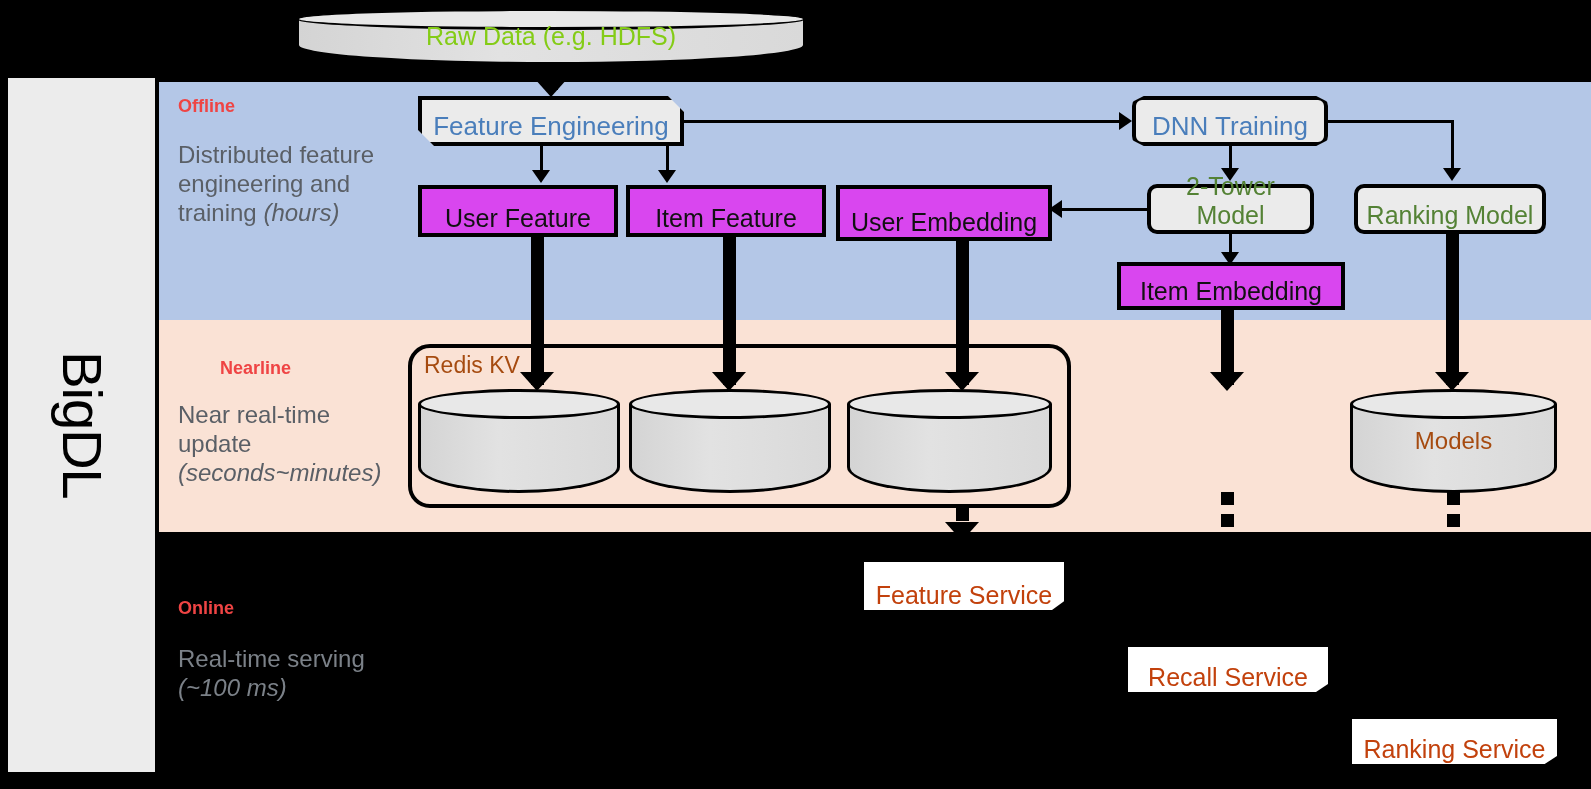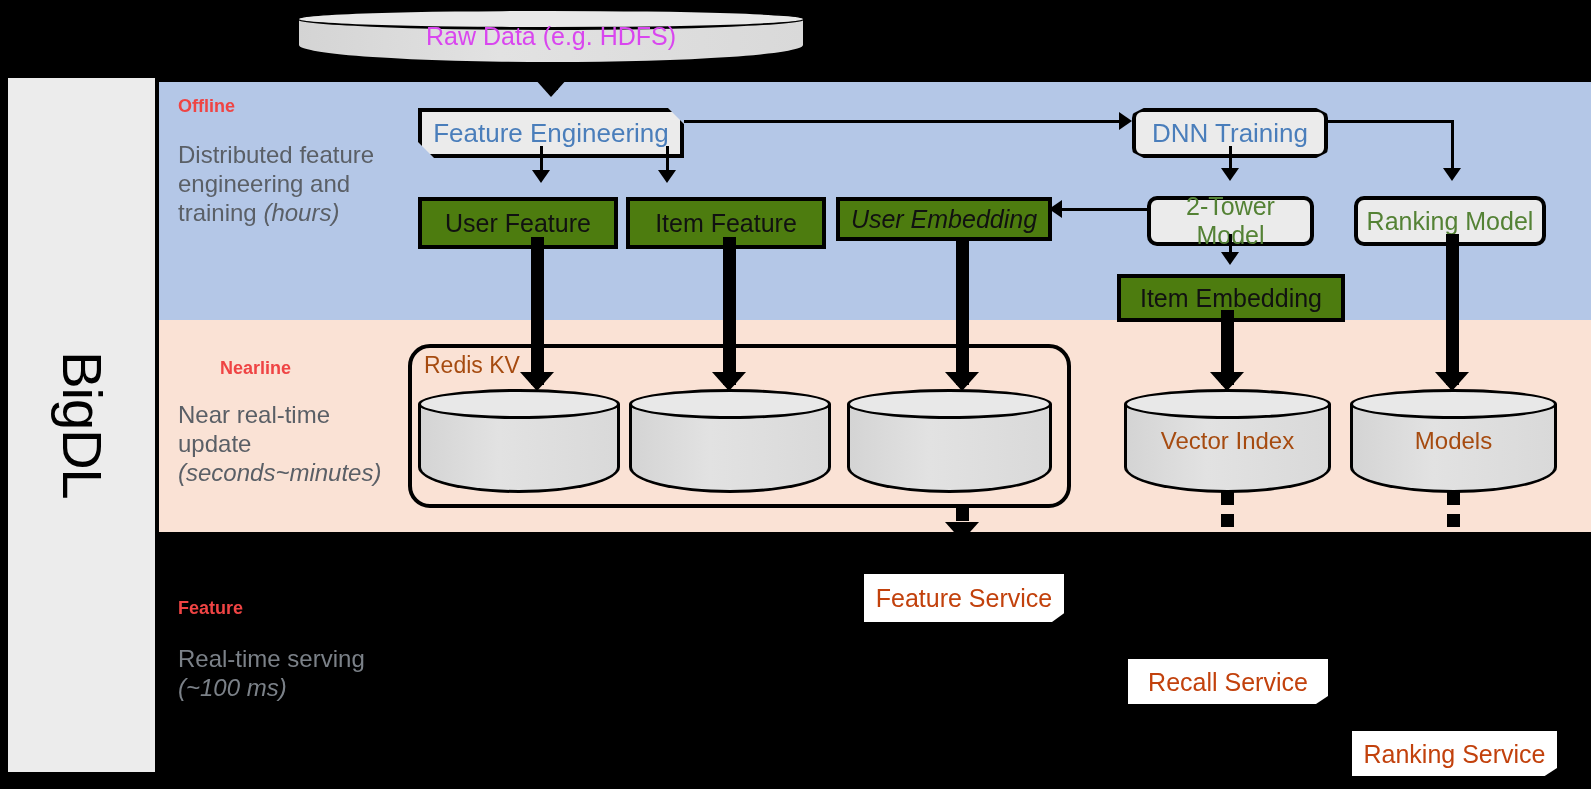--- a/index.html
+++ b/index.html
@@ -26,45 +26,45 @@
   .band-desc{position:absolute;color:#5a5f66;font-size:24px;line-height:29px;width:215px;}
   .band-desc i{font-style:italic;}
   #lbl-offline-title{left:178px;top:96px;}
   #lbl-offline-desc{left:178px;top:140px;}
   #lbl-nearline-title{left:178px;top:358px;margin-left:42px;}
   #lbl-nearline-desc{left:178px;top:400px;}
   #lbl-online-title{left:178px;top:598px;}
   #lbl-online-desc{left:178px;top:644px;color:#7b8188;}
 
   
-  .node{position:absolute;display:flex;align-items:center;justify-content:center;
-        text-align:center;box-sizing:border-box;margin-top:12px;}
+  .node{position:absolute;display:flex;align-items:flex-end;justify-content:center;
+        text-align:center;box-sizing:border-box;}
 
   .cyl-top{position:absolute;left:0;top:0;width:100%;height:30px;border-radius:50%;
            background:#e8e8e8;border:3px solid #000;box-sizing:border-box;z-index:2;}
   .cylinder{position:absolute;}
   .cyl-body{position:absolute;left:0;top:15px;width:100%;height:calc(100% - 15px);
             background:linear-gradient(to right,#d4d4d4,#e2e2e2 40%,#d9d9d9);
             border:3px solid #000;border-top:none;border-radius:0 0 50% 50%/0 0 26px 26px;
             box-sizing:border-box;}
   .cyl-label{position:absolute;left:0;top:0;width:100%;height:100%;
              display:flex;align-items:center;justify-content:center;z-index:3;
              color:#a64b10;font-size:24px;}
 
   
   #raw-data{left:296px;top:8px;width:510px;height:57px;}
   #raw-data .cyl-top{height:22px;}
   #raw-data .cyl-body{top:11px;height:46px;border-radius:0 0 50% 50%/0 0 20px 20px;}
-  #raw-data .cyl-label{color:#d946ef;font-size:25px;}
-
-  
-  .gbox{background:#4d7c0f;border:4px solid #000;color:#111;font-size:25px;}
+  #raw-data .cyl-label{color:#84cc16;font-size:25px;}
+
+  
+  .gbox{background:#d946ef;border:4px solid #000;color:#111;font-size:25px;}
   #box-user-feature{left:418px;top:185px;width:200px;height:52px;}
   #box-item-feature{left:626px;top:185px;width:200px;height:52px;}
-  #box-user-embedding{left:836px;top:185px;width:216px;height:44px;font-style:italic;}
+  #box-user-embedding{left:836px;top:185px;width:216px;height:56px;}
   #box-item-embedding{left:1117px;top:262px;width:228px;height:48px;}
 
   
   .ribbon{background:#ebebeb;border:4px solid #000;color:#4a7ebb;font-size:26px;}
   #node-feature-engineering{left:418px;top:96px;width:266px;height:50px;
       clip-path:polygon(0 0,calc(100% - 16px) 0,100% 16px,100% 100%,16px 100%,0 calc(100% - 16px));}
   #node-dnn-training{left:1132px;top:96px;width:196px;height:50px;
       clip-path:polygon(0 0,100% 0,100% 100%,0 100%);border-radius:10px;
       -webkit-mask:none;}
   #node-dnn-training{clip-path:polygon(
@@ -125,21 +125,21 @@
   <div id="bigdl-panel">
     <div id="bigdl-label">BigDL</div>
   </div>
 
   <div class="band-title" id="lbl-offline-title">Offline</div>
   <div class="band-desc" id="lbl-offline-desc"><span>Distributed feature engineering and training </span><i>(hours)</i></div>
 
   <div class="band-title" id="lbl-nearline-title">Nearline</div>
   <div class="band-desc" id="lbl-nearline-desc"><span>Near real-time update </span><i>(seconds~minutes)</i></div>
 
-  <div class="band-title" id="lbl-online-title">Feature</div>
+  <div class="band-title" id="lbl-online-title">Online</div>
   <div class="band-desc" id="lbl-online-desc"><span>Real-time serving </span><i>(~100 ms)</i></div>
 
   <div class="cylinder" id="raw-data">
     <div class="cyl-body"></div>
     <div class="cyl-top"></div>
     <div class="cyl-label">Raw Data (e.g. HDFS)</div>
   </div>
 
   <div class="ln vfat" style="left:545px;top:62px;height:28px;"></div>
   <div class="arrow-dn-fat" style="left:534px;top:78px;"></div>
@@ -218,25 +218,20 @@
   <div class="cylinder" id="cyl-item">
     <div class="cyl-body"></div>
     <div class="cyl-top"></div>
     <div class="cyl-label"></div>
   </div>
   <div class="cylinder" id="cyl-emb">
     <div class="cyl-body"></div>
     <div class="cyl-top"></div>
     <div class="cyl-label"></div>
   </div>
-  <div class="cylinder" id="cyl-vector-index">
-    <div class="cyl-body"></div>
-    <div class="cyl-top"></div>
-    <div class="cyl-label">Vector Index</div>
-  </div>
   <div class="cylinder" id="cyl-models">
     <div class="cyl-body"></div>
     <div class="cyl-top"></div>
     <div class="cyl-label">Models</div>
   </div>
 
   <div class="sqmark" style="left:956px;top:508px;"></div>
   <div class="arrow-dn-fat" style="left:945px;top:522px;"></div>
 
   <div class="sqmark" style="left:1221px;top:492px;"></div>

